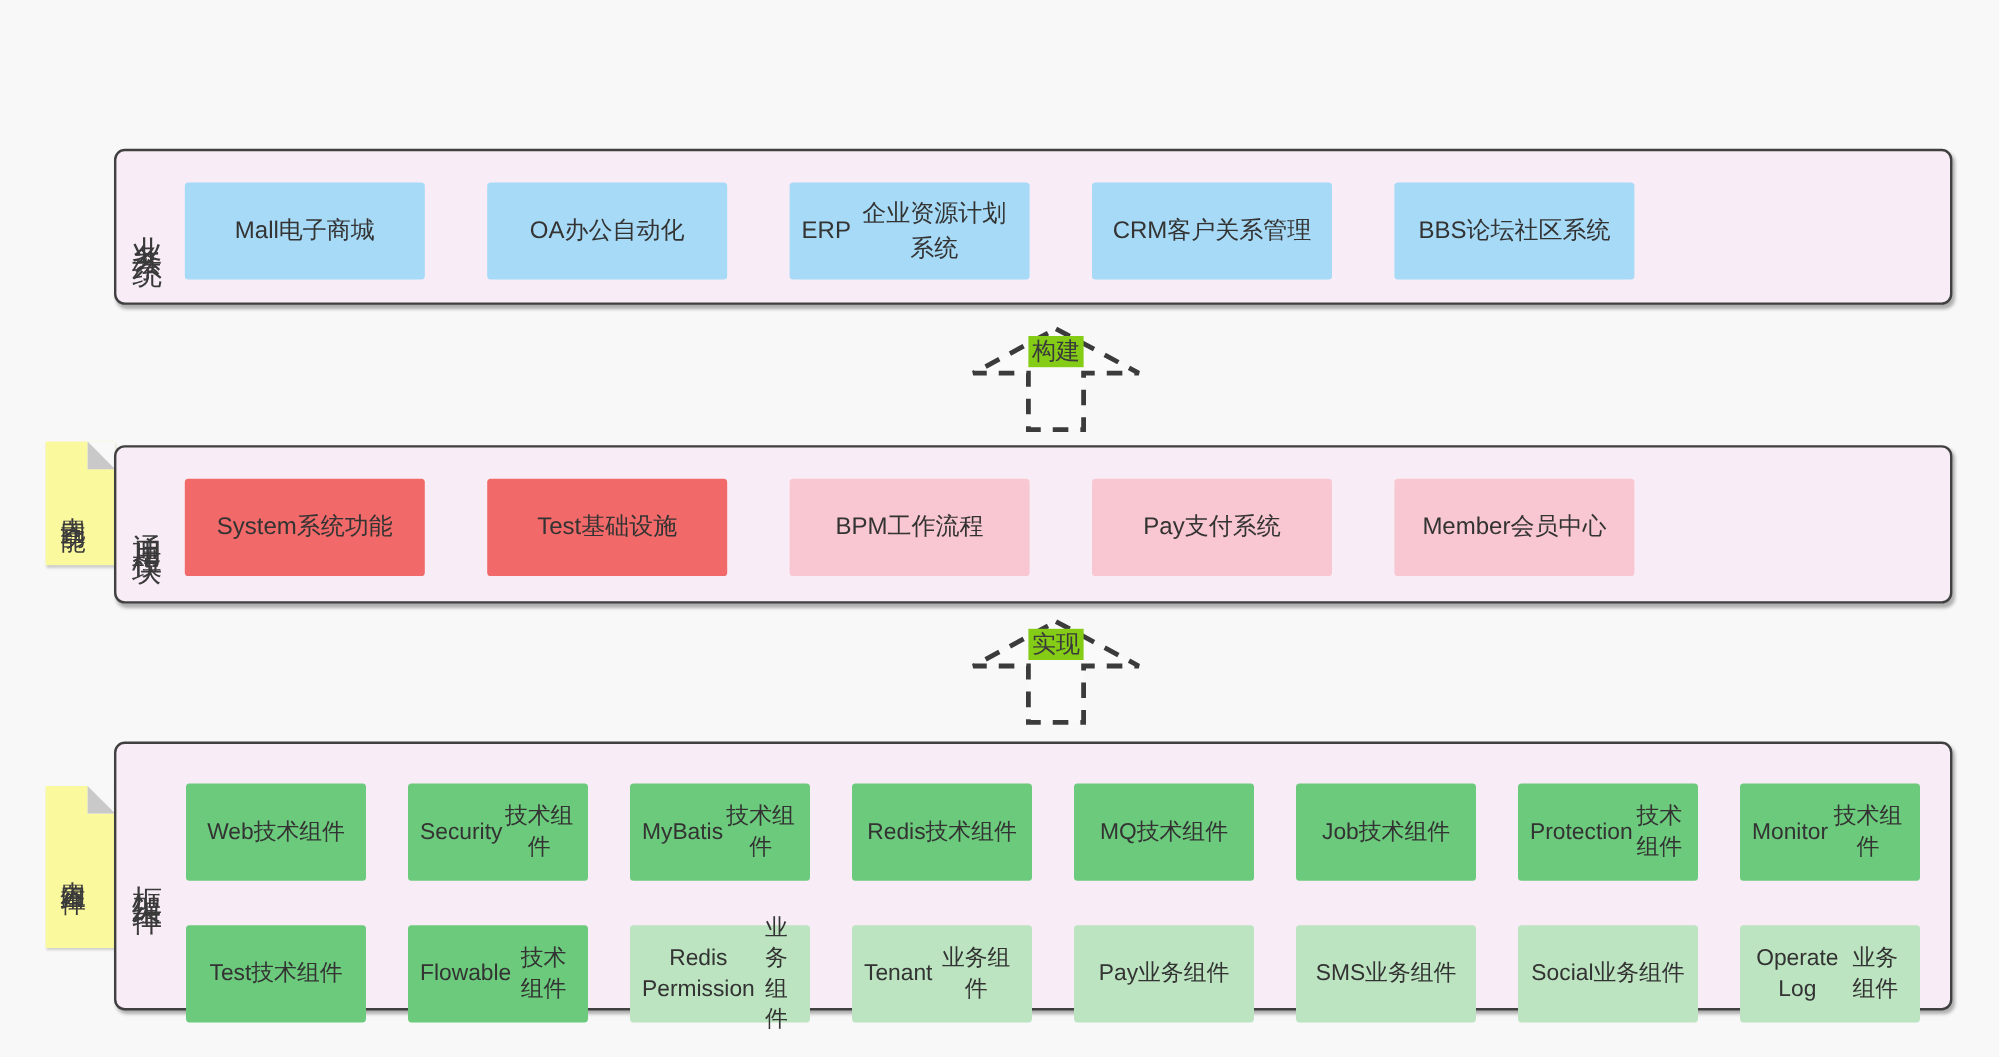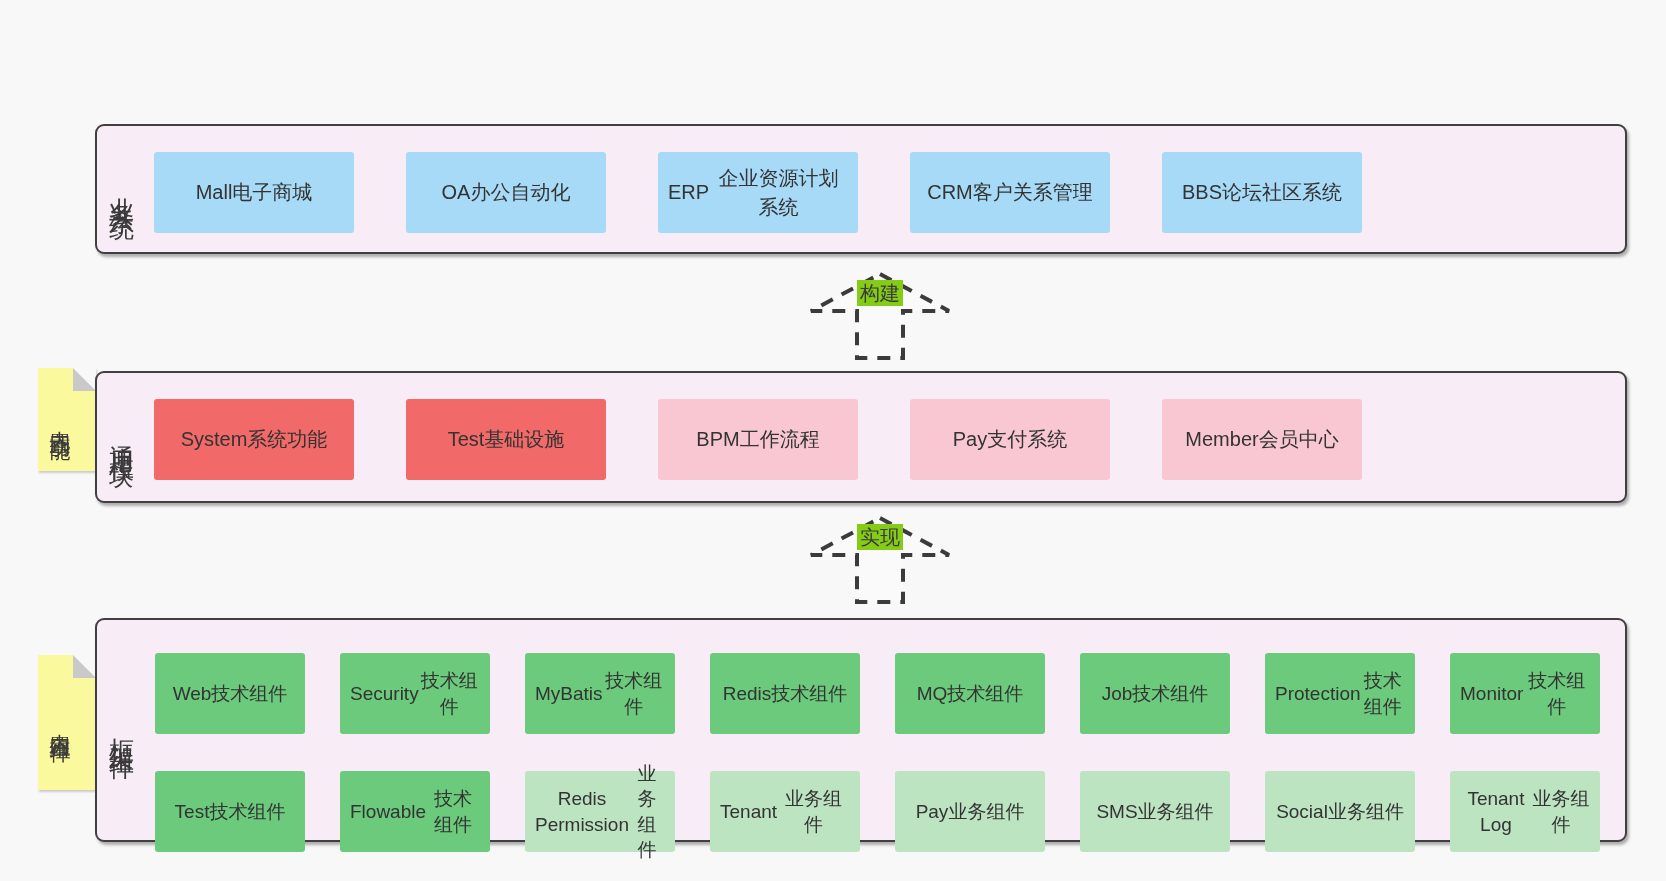--- a/index.html
+++ b/index.html
@@ -204,17 +204,17 @@
         </div><div class="box green-light">
           <div>Pay</div>
           <div>业务组件</div>
         </div><div class="box green-light">
           <div>SMS</div>
           <div>业务组件</div>
         </div><div class="box green-light">
           <div>Social</div>
           <div>业务组件</div>
         </div><div class="box green-light">
-          <div>Tenant Log</div>
+          <div>Operate Log</div>
           <div>业务组件</div>
         </div></div>
   </div>
 </section>
 
 </body></html>

